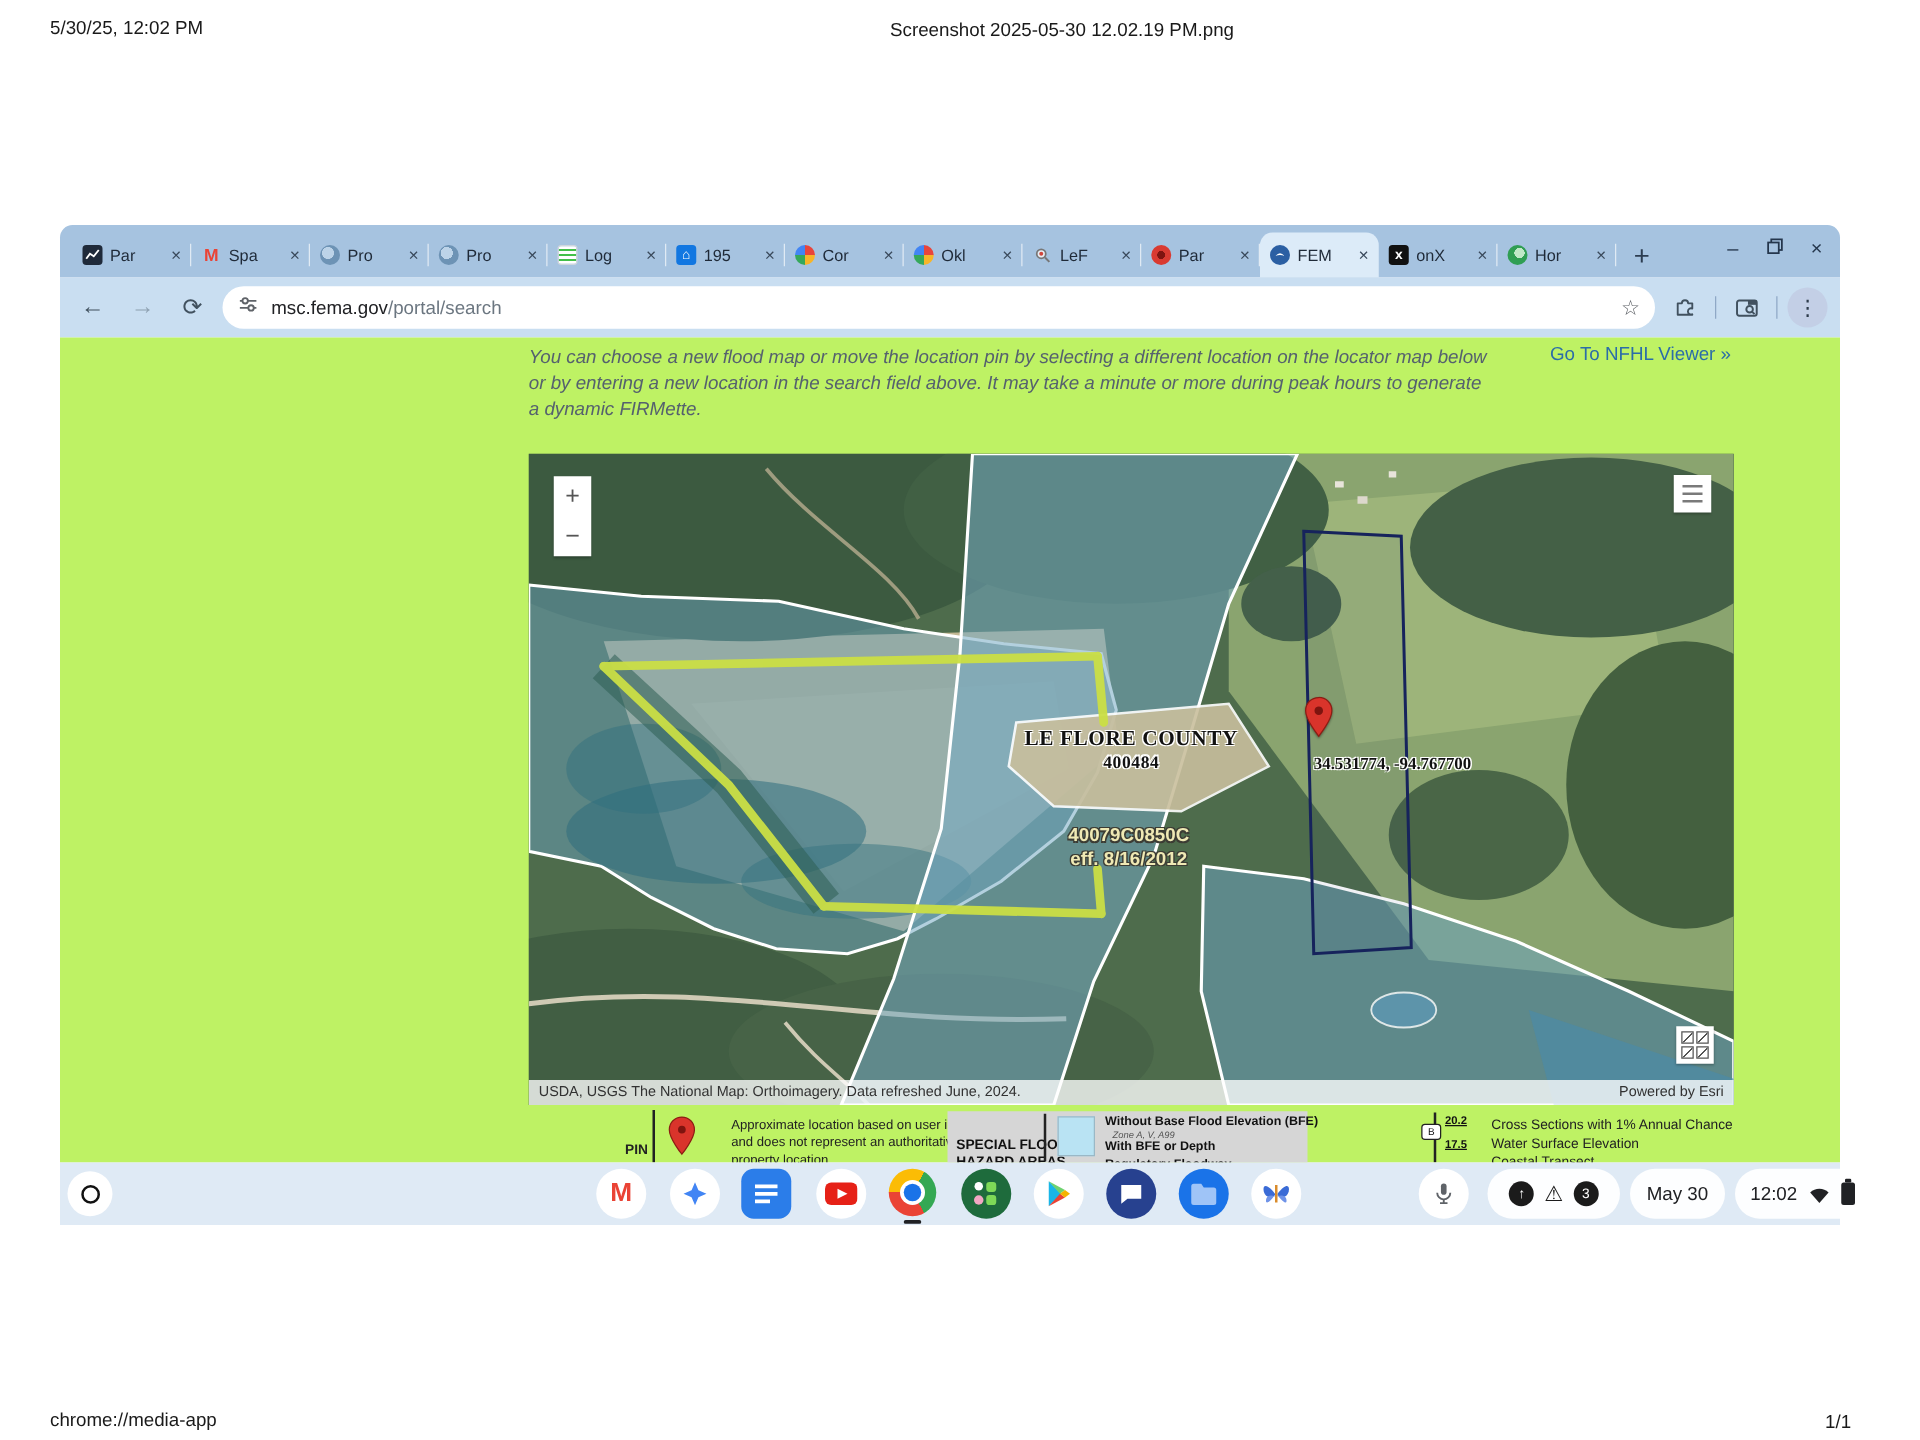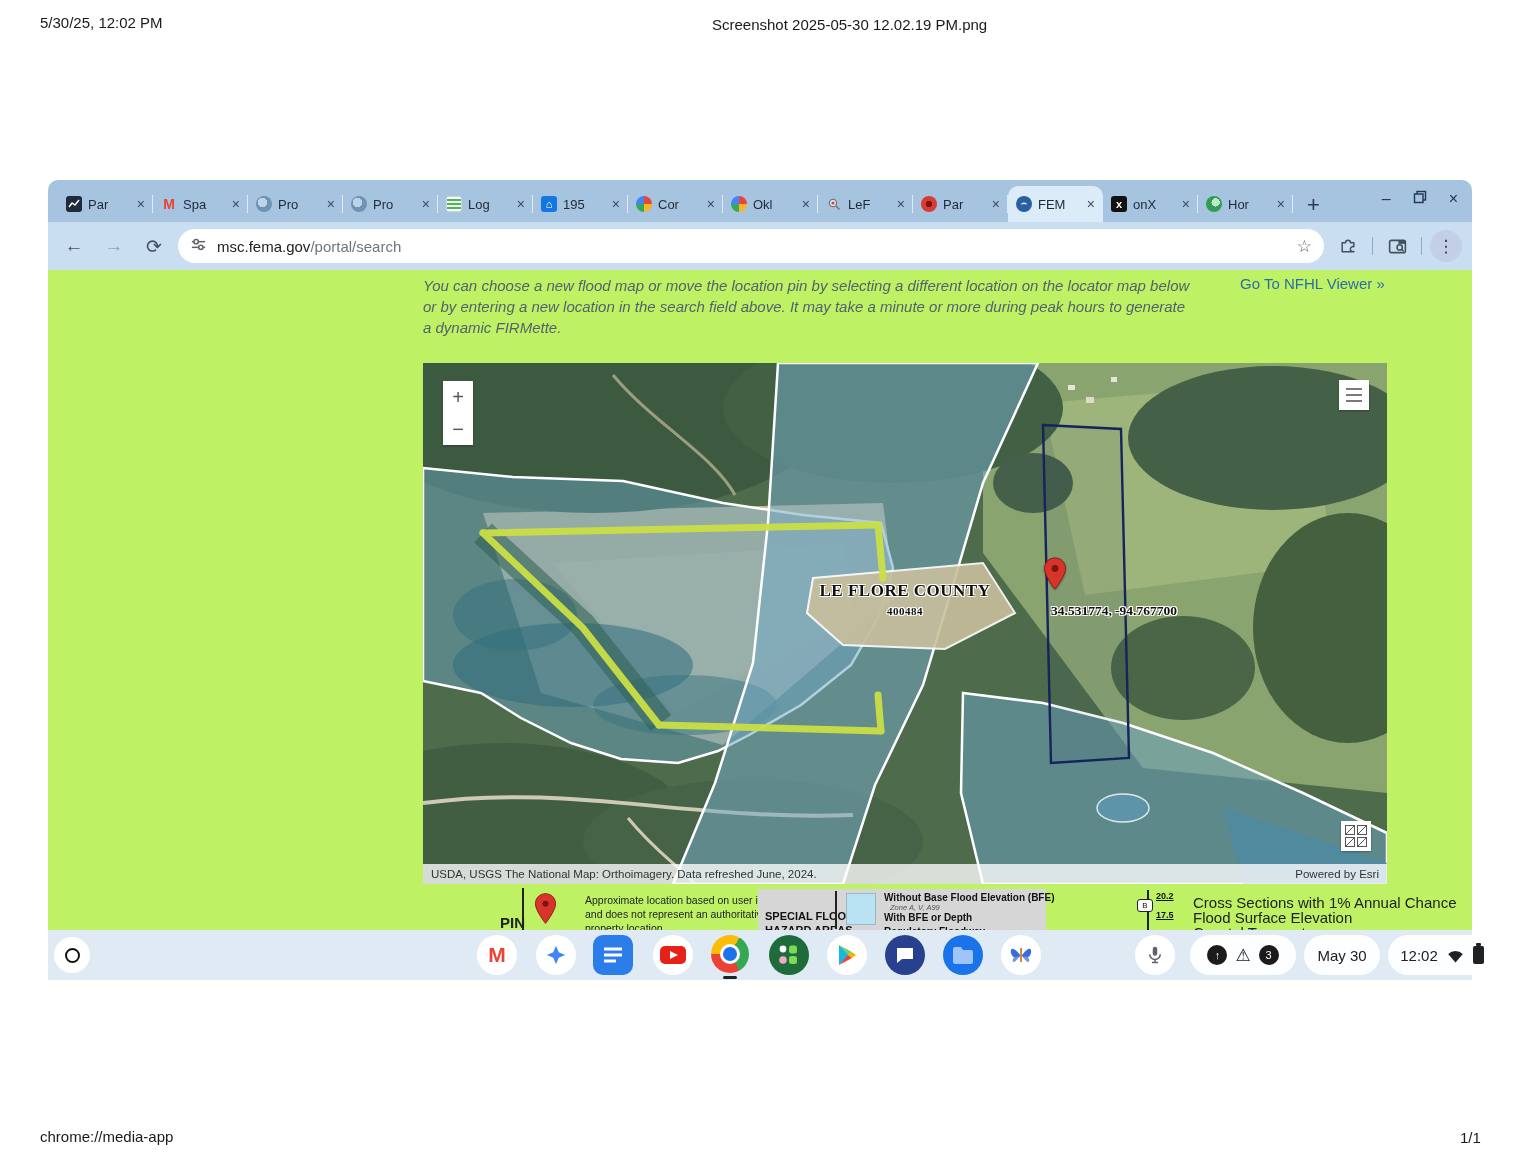--- a/index.html
+++ b/index.html
@@ -68,21 +68,21 @@
   .gridbtn { left:918px; top:458px; width:30px; height:30px; display:grid; grid-template-columns:10px 10px; grid-template-rows:10px 10px; gap:2px; place-content:center; }
   .gridbtn i { border:1.5px solid #555; background:linear-gradient(135deg, transparent 45%, #555 45% 55%, transparent 55%); }
   .attrib { left:0; bottom:0; width:964px; height:20px; background:rgba(255,255,255,.78); display:flex; justify-content:space-between; align-items:center; padding:0 8px; font-size:11.5px; color:#323232; }
 
   
   .leg-divider { width:1.5px; background:#222; }
   .leg-note { font-size:10.5px; color:#222; line-height:14px; }
   .leg-gray { background:#d6d6d6; }
   .leg-b { font-weight:bold; color:#111; }
   .swatch { background:#b9e3f3; border:1px solid #9ab8c6; }
-  .leg-sm { font-size:15px; color:#222; }
+  .leg-sm { font-size:11px; color:#222; }
   .leg-num { font-size:9px; font-weight:bold; text-decoration:underline; color:#111;text-align:right; }
   .hexsym { width:16px; height:13px; border:1.2px solid #222; border-radius:3px; background:#fff; font-size:8px; display:flex; align-items:center; justify-content:center; color:#111; }
 
   
   .shelf { left:0; top:750px; width:1424px; height:50px; background:#dfeaf5; }
   .disc { border-radius:50%; display:flex; align-items:center; justify-content:center; }
   .whitedisc { background:#ffffff; }
   .shelf-pill { position:absolute; top:5px; height:40px; background:rgba(255,255,255,.92); border-radius:20px; display:flex; align-items:center; justify-content:center; gap:8px; color:#202124; font-size:15px; }
   .badge { width:20px; height:20px; border-radius:50%; background:#1b1b1b; color:#fff; display:flex; align-items:center; justify-content:center; font-size:11px; }
   .chrome-outer { width:38px; height:38px; border-radius:50%; background:conic-gradient(from 150deg, #ea4335 0 120deg, #fbbc05 120deg 240deg, #34a853 240deg 360deg); position:relative; }
@@ -289,21 +289,25 @@
           <span>−</span>
         </div>
         <div class="abs mapbtn burger">
             <i></i>
             <i></i>
             <i></i>
           </div>
 
         <div class="abs county">
           <div>LE FLORE COUNTY</div>
-          <div style="font-size:11px;">400484</div>
+          <div style="font-size:14px;">400484</div>
+        </div>
+        <div class="abs panelid">
+          <div>40079C0850C</div>
+          <div>eff. 8/16/2012</div>
         </div>
 
         <div class="abs" style="left:620px; top:194px;">
           <svg class="pin-svg" width="24" height="34" viewBox="0 0 24 34">
               <path d="M12 1 C6 1 1.5 5.6 1.5 11.5 C1.5 19 12 32 12 32 C12 32 22.5 19 22.5 11.5 C22.5 5.6 18 1 12 1 Z" fill="#d9342b" stroke="#8c1d14" stroke-width="1"></path>
               <circle cx="12" cy="11.5" r="3.4" fill="#7e140f"></circle>
             </svg>
         </div>
         <div class="abs coords">34.531774, -94.767700</div>
 
@@ -342,21 +346,21 @@
       <div class="abs leg-b" style="left:836px; top:622px; font-size:10px;">Without Base Flood Elevation (BFE)</div>
       <div class="abs" style="left:842px; top:633px; font-size:7.5px; font-style:italic; color:#555;">Zone A, V, A99</div>
       <div class="abs leg-b" style="left:836px; top:642px; font-size:10px;">With BFE or Depth</div>
       <div class="abs leg-b" style="left:836px; top:656px; font-size:10px;">Regulatory Floodway</div>
 
       <div class="abs leg-divider" style="left:1099px; top:620px; height:40px;"></div>
       <div class="abs leg-num" style="left:1108px; top:621px;">20.2</div>
       <div class="abs hexsym" style="left:1089px; top:629px;">B</div>
       <div class="abs leg-sm" style="left:1145px; top:624px;">Cross Sections with 1% Annual Chance</div>
       <div class="abs leg-num" style="left:1108px; top:640px;">17.5</div>
-      <div class="abs leg-sm" style="left:1145px; top:639px;">Flood Surface Elevation</div>
+      <div class="abs leg-sm" style="left:1145px; top:639px;">Water Surface Elevation</div>
       <div class="abs leg-sm" style="left:1145px; top:654px;">Coastal Transect</div>
     </div>
 
     <div class="abs shelf">
       <div class="abs disc whitedisc" style="left:6px; top:7px; width:36px; height:36px;">
         <span style="width:15px; height:15px; border:2.2px solid #111; border-radius:50%;"></span>
       </div>
 
       <div class="abs disc whitedisc" style="left:429px; top:5px; width:40px; height:40px; color:#ea4335; font-weight:bold; font-size:21px;">M</div>
       <div class="abs disc whitedisc" style="left:488px; top:5px; width:40px; height:40px;">

